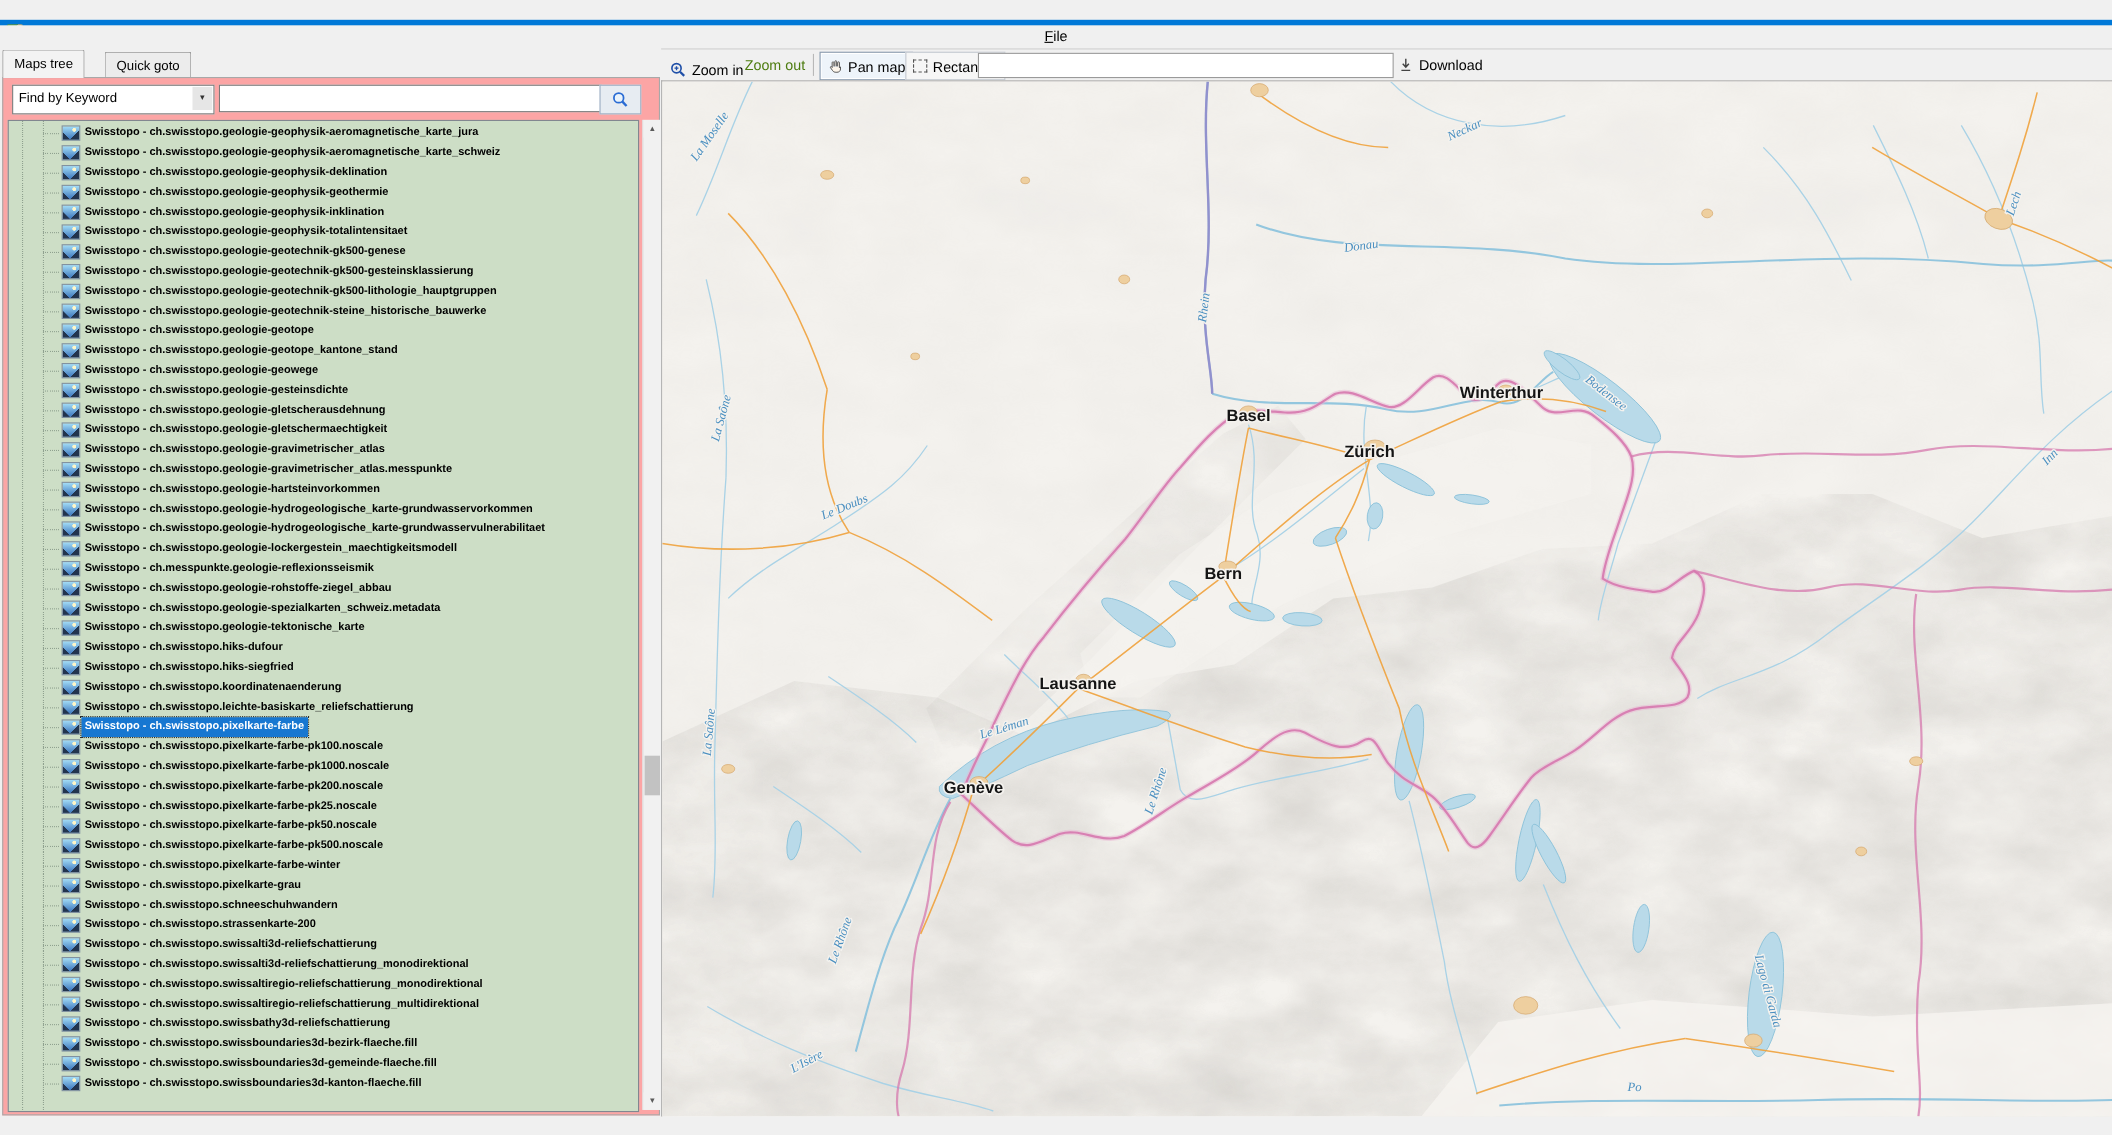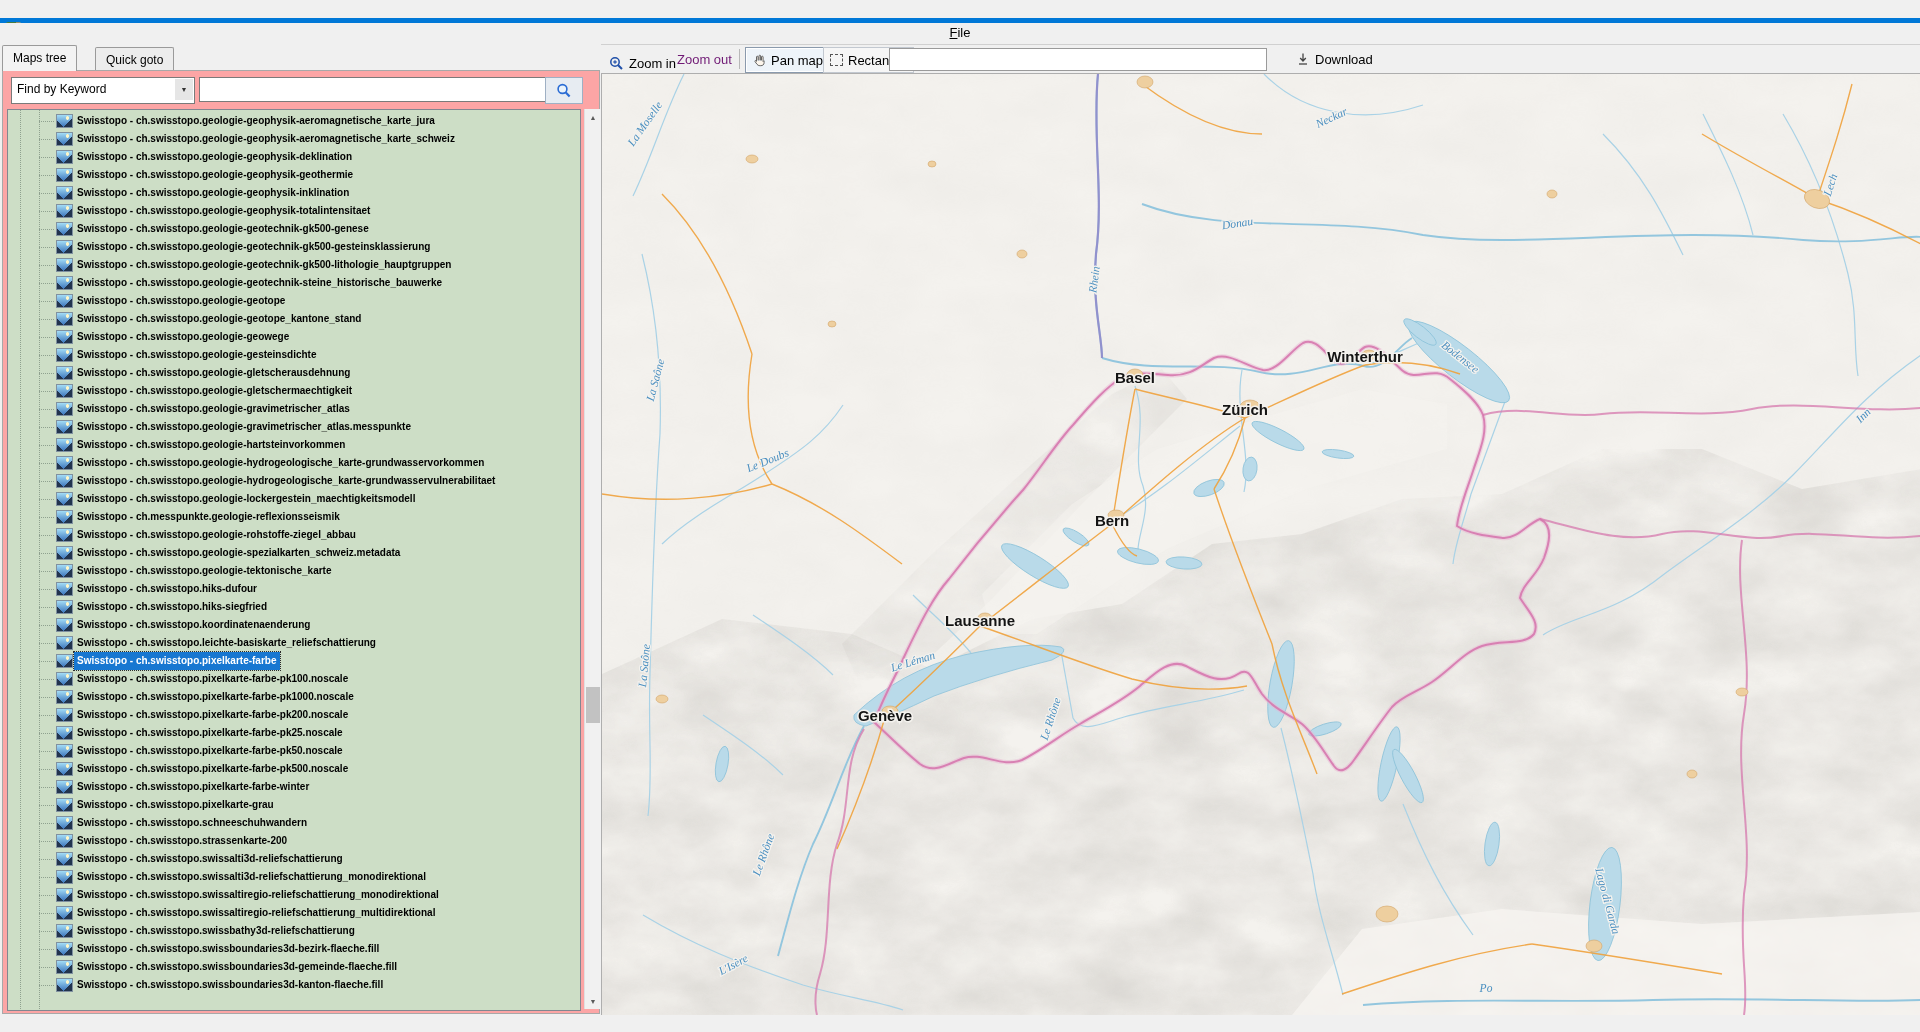--- a/index.html
+++ b/index.html
@@ -58,27 +58,27 @@
   .sb-arrow{position:absolute;left:0;width:16px;height:16px;color:#5a5a5a;font-size:7px;
      display:flex;align-items:center;justify-content:center;background:#f1f1f1;}
   #sb-up{top:0}#sb-down{bottom:0}
   #sb-thumb{position:absolute;left:1px;top:578px;width:14px;height:36px;background:#c2c2c2;}
   
   #right-panel{position:absolute;left:601px;top:44px;width:1319px;height:970px;background:#f0f0f0;}
   #map-toolbar{position:absolute;left:0;top:0;width:1319px;height:29px;background:#f0f0f0;border-top:1px solid #d0d0d0;}
   .tbtn{position:absolute;top:2px;height:24px;display:flex;align-items:center;gap:5px;
         font-size:13px;padding:0 6px;background:transparent;}
   #tb-zoomin{left:2px;align-items:flex-end;}
-  #tb-zoomout{left:70px;color:#701a75;}
+  #tb-zoomout{left:70px;color:#4d7c0f;}
   #tb-sep{position:absolute;left:138px;top:4px;width:1px;height:20px;background:#b8b8b8;}
   #tb-pan{left:144px;border:1px solid #8a9aad;background:#eef4fa;box-shadow:inset 0 0 0 1px #fff;}
   #tb-rect{left:222px;border:1px solid #c2c8d0;background:#f6f6f6;}
   #tb-input{position:absolute;left:288px;top:3px;width:368px;height:21px;border:1px solid #9a9a9a;
      background:#fff;font-size:12px;padding:0 4px;outline:none;}
-  #tb-download{left:689px;}
+  #tb-download{left:664px;}
   .rect-icon{width:11px;height:10px;border:1px dashed #555;}
   
   #map-canvas{position:absolute;left:0;top:29px;width:1319px;height:941px;background:#f4f2ee;
       border-top:1px solid #aeaeae;border-left:1px solid #aeaeae;overflow:hidden;}
   #map-canvas svg{display:block;}
   
   #statusbar{position:absolute;left:0;top:1014px;width:1920px;height:18px;background:#f0f0f0;
       border-top:1px solid #d7d7d7;display:flex;align-items:center;}
   .sfield{height:18px;line-height:18px;padding-left:5px;font-size:12px;white-space:nowrap;overflow:hidden;
       border-right:1px solid #c3c3c3;box-shadow:1px 0 0 #fff;}

